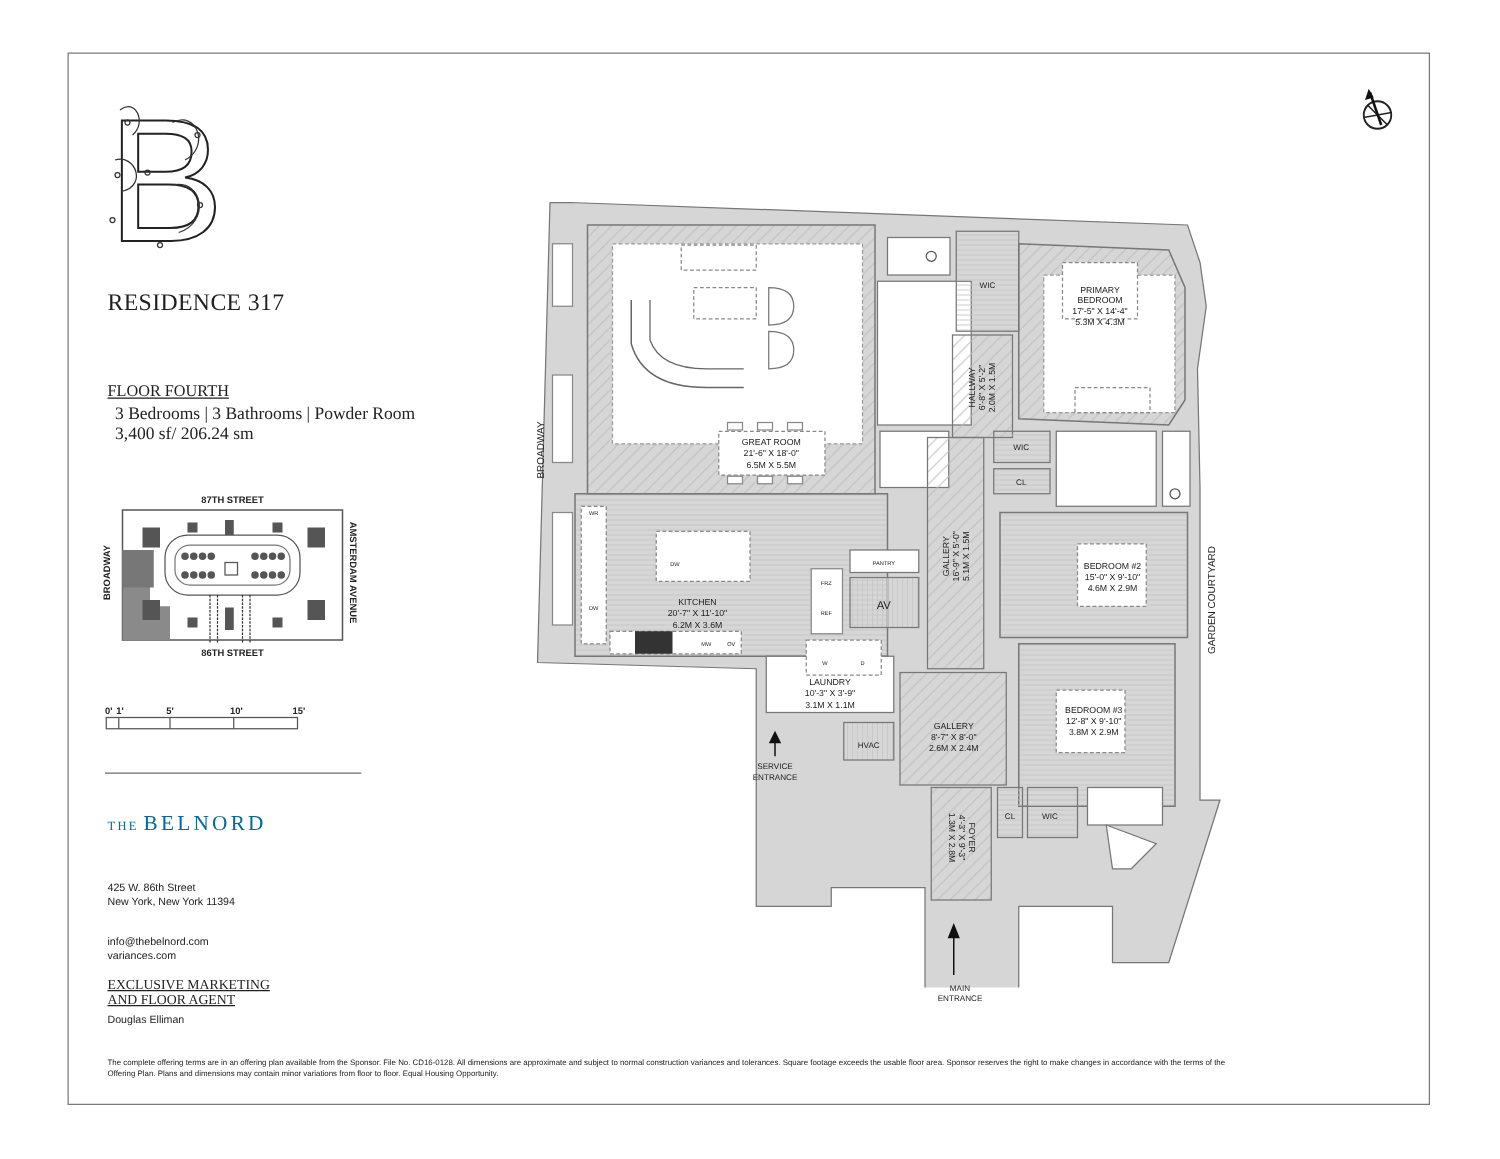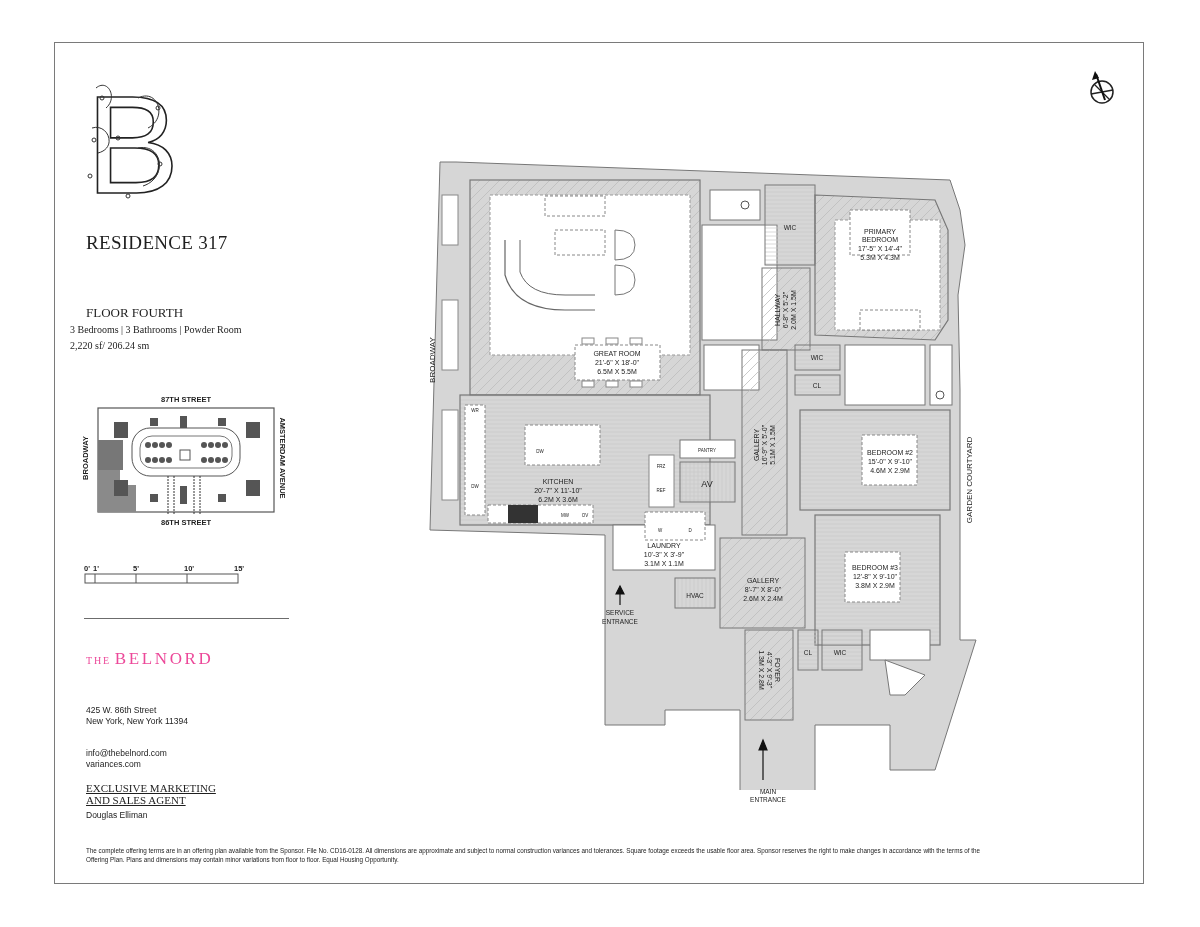--- a/index.html
+++ b/index.html
@@ -2,26 +2,26 @@
 <html><head>
   <meta charset="utf-8">
   <style>
     html, body { margin:0; padding:0; background:#ffffff; }
     body { width:1200px; height:927px; position:relative; overflow:hidden; font-family:"Liberation Sans", sans-serif; color:#1a1a1a; }
     .frame { position:absolute; left:54px; top:42px; width:1090px; height:842px; border:1.5px solid #7a7a7a; box-sizing:border-box; }
     .abs { position:absolute; }
     .serif { font-family:"Liberation Serif", "DejaVu Serif", serif; }
     .logo-b { left:78px; top:68px; width:100px; height:148px; }
     .res-title { left:86px; top:232px; font-size:19px; letter-spacing:0.3px; color:#1f1f1f; }
-    .floor-title { left:86px; top:305px; font-size:13px; color:#1f1f1f; }
-    .floor-line { left:70px; font-size:10px; color:#222; }
+    .floor-title { left:86px; top:305px; font-size:13px; color:#1f1f1f;text-decoration:underline; }
+    .floor-line { left:92px; font-size:14px; color:#222; }
     .keymap { left:80px; top:390px; width:212px; height:180px; }
     .scale { left:84px; top:563px; width:170px; height:22px; }
     .divider { left:84px; top:618px; width:205px; height:0; border-top:1.5px solid #6c6c6c; }
-    .brand { left:86px; top:649px; color:#ec4899; font-family:"Liberation Serif", serif; }
+    .brand { left:86px; top:649px; color:#0369a1; font-family:"Liberation Serif", serif; }
     .brand .the { font-size:10px; letter-spacing:1.8px; }
     .brand .name { font-size:17px; letter-spacing:2.6px; margin-left:4px; }
     .addr { left:86px; font-size:8.5px; color:#222; line-height:11px; }
     .agent-title { left:86px; top:782px; font-size:11px; line-height:12px; color:#1f1f1f;text-decoration:underline; }
     .agent-name { left:86px; top:810px; font-size:8.5px; color:#222; }
     .disclaimer { left:86px; top:846px; width:1030px; font-size:6.3px; line-height:9px; color:#222; }
     .compass { left:1085px; top:68px; width:34px; height:40px; }
     .plan { left:420px; top:150px; width:560px; height:640px; }
     svg text { font-family:"Liberation Sans", sans-serif; }
   </style>
@@ -40,21 +40,21 @@
       <circle cx="82" cy="96" r="2"></circle>
     <circle cx="40" cy="70" r="2"></circle>
       <circle cx="12" cy="108" r="2"></circle>
       <circle cx="50" cy="128" r="2"></circle>
   </g>
 </svg>
 
 <div class="abs res-title serif">RESIDENCE 317</div>
 <div class="abs floor-title serif">FLOOR FOURTH</div>
 <div class="abs floor-line serif" style="top:324px;">3 Bedrooms | 3 Bathrooms | Powder Room</div>
-<div class="abs floor-line serif" style="top:340px;">2,220 sf/ 206.24 sm</div>
+<div class="abs floor-line serif" style="top:340px;">3,400 sf/ 206.24 sm</div>
 
 <svg class="abs keymap" viewBox="0 0 212 180">
   <text x="106" y="12" text-anchor="middle" font-size="7.5" font-weight="bold" fill="#222">87TH STREET</text>
   <text x="106" y="135" text-anchor="middle" font-size="7.5" font-weight="bold" fill="#222">86TH STREET</text>
   <text transform="translate(8,68) rotate(-90)" text-anchor="middle" font-size="7.5" font-weight="bold" fill="#222">BROADWAY</text>
   <text transform="translate(200,68) rotate(90)" text-anchor="middle" font-size="7.5" font-weight="bold" fill="#222">AMSTERDAM AVENUE</text>
   <rect x="18" y="18" width="176" height="104" fill="#fff" stroke="#555" stroke-width="1.2"></rect>
   <polygon points="18,50 40,50 40,95 56,95 56,122 18,122" fill="#8a8a8a"></polygon>
   <rect x="18" y="50" width="25" height="30" fill="#777"></rect>
   <rect x="52" y="38" width="108" height="48" rx="18" fill="#fff" stroke="#555"></rect>
@@ -114,21 +114,21 @@
   <span class="the">THE</span><span class="name">BELNORD</span>
 </div>
 
 <div class="abs addr" style="top:705px;">425 W. 86th Street</div>
 <div class="abs addr" style="top:716px;">New York, New York 11394</div>
 <div class="abs addr" style="top:748px;">info@thebelnord.com</div>
 <div class="abs addr" style="top:759px;">variances.com</div>
 
 <div class="abs agent-title serif">
   <div>EXCLUSIVE MARKETING</div>
-  <div>AND SALES AGENT</div>
+  <div>AND FLOOR AGENT</div>
 </div>
 <div class="abs agent-name">Douglas Elliman</div>
 
 <div class="abs disclaimer">
   <div>The complete offering terms are in an offering plan available from the Sponsor. File No. CD16-0128. All dimensions are approximate and subject to normal construction variances and tolerances. Square footage exceeds the usable floor area. Sponsor reserves the right to make changes in accordance with the terms of the</div>
   <div>Offering Plan. Plans and dimensions may contain minor variations from floor to floor. Equal Housing Opportunity.</div>
 </div>
 
 <svg class="abs compass" viewBox="0 0 34 40">
   <circle cx="17" cy="24" r="11" fill="none" stroke="#222" stroke-width="1.5"></circle>

